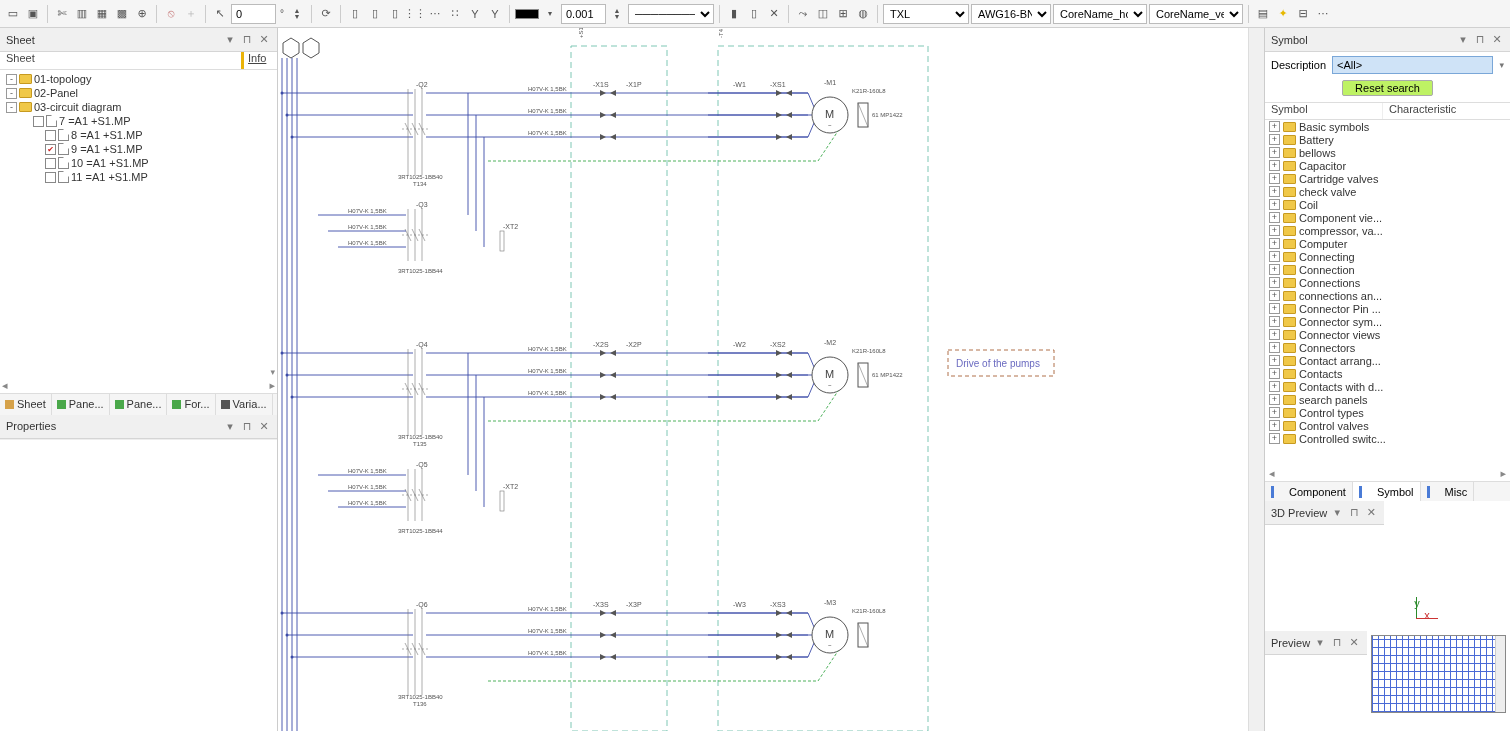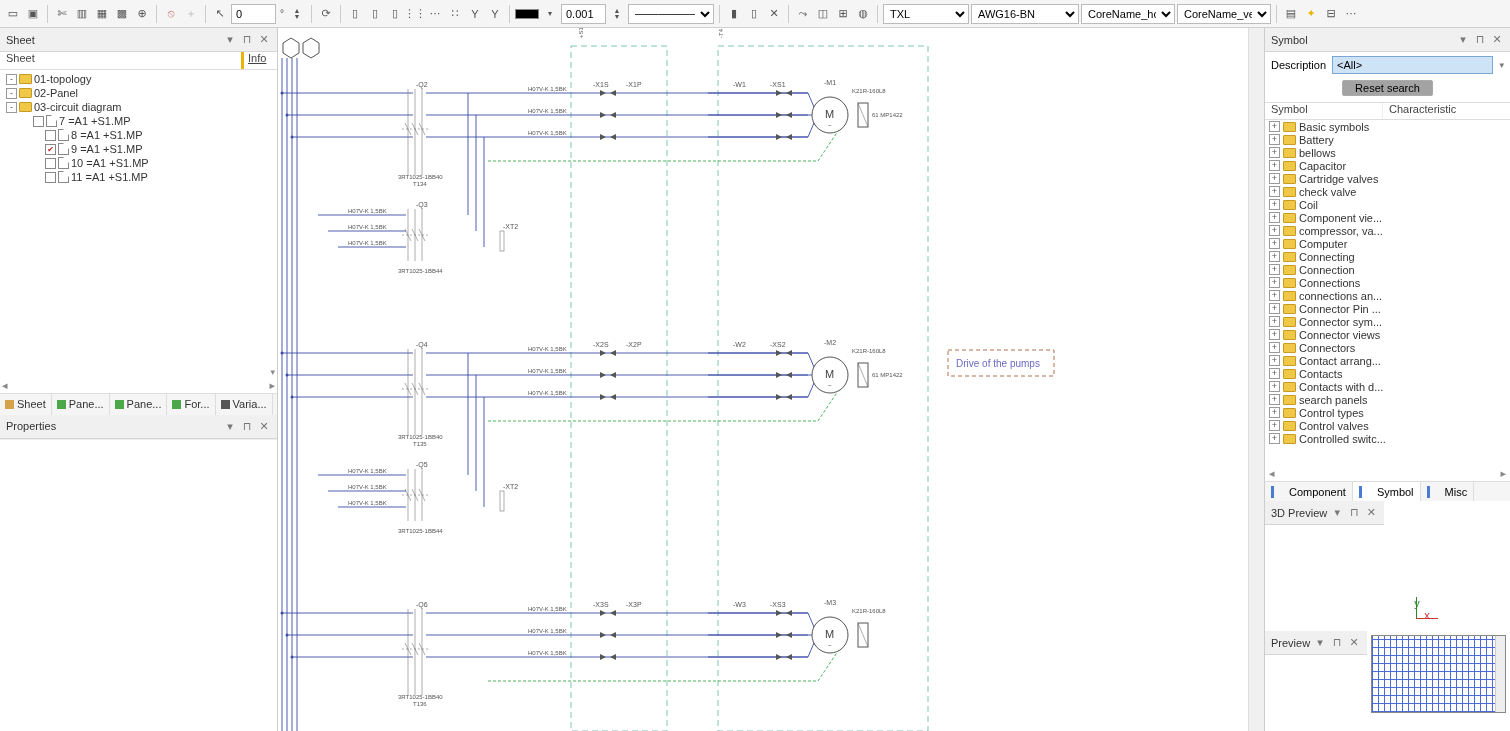--- a/index.html
+++ b/index.html
@@ -38,21 +38,21 @@
     .ltabs { height: 22px; background: #f5f5f5; border-top: 1px solid #ddd; display: flex; align-items: stretch; }
     .ltab { display: flex; align-items: center; gap: 3px; padding: 0 5px; border-right: 1px solid #ddd; font-size: 10px; color: #333; }
     .ltab .tico { width: 9px; height: 9px; }
     
     .props-body { flex: 1; background: #fff; }
     .props-sep { height: 14px; border-top: 1px solid #eee; }
     
     .sym-filter { padding: 4px 6px; display: flex; align-items: center; gap: 6px; }
     .sym-filter input { flex: 1; height: 18px; border: 1px solid #7aa7d8; background: #cfe3f7; padding: 8px 4px; }
     .sym-reset { display: flex; justify-content: center; padding: 2px 0 6px; }
-    .sym-reset button { padding: 1px 12px; border: 1px solid #aaa; background: #a3a3a3; border-radius: 2px; font-size: 11px; }
+    .sym-reset button { padding: 1px 12px; border: 1px solid #aaa; background: #bef264; border-radius: 2px; font-size: 11px; }
     .sym-head { height: 18px; display: flex; font-size: 10px; color: #444; border-top: 1px solid #ddd; border-bottom: 1px solid #ddd; }
     .sym-head .cA { width: 118px; padding-left: 6px; border-right: 1px solid #eee; }
     .sym-head .cB { flex: 1; padding-left: 6px; }
     .sym-tree { flex: 1; overflow: auto; }
     .srow { display: flex; align-items: center; height: 13px; gap: 3px; font-size: 10px; color: #333; padding-left: 4px; white-space: nowrap; }
     .sym-hscroll { height: 14px; display: flex; justify-content: space-between; padding: 0 4px; color: #888; font-size: 9px; }
     .rtabs { height: 20px; display: flex; background: #f5f5f5; border-top: 1px solid #ddd; }
     .rtab { display: flex; align-items: center; gap: 15px; padding: 0 6px; border-right: 1px solid #ddd; font-size: 10px; }
     .rtab .bar { width: 3px; height: 12px; background: #4a7bd6; }
     .rtab.sel { background: #fff; }
@@ -130,21 +130,21 @@
   <div class="tbtn">▮</div>
   <div class="tbtn">▯</div>
   <div class="tbtn">✕</div>
   <div class="tsep"></div>
   <div class="tbtn">⤳</div>
   <div class="tbtn">◫</div>
   <div class="tbtn">⊞</div>
   <div class="tbtn">◍</div>
   <div class="tsep"></div>
   <select class="tsel" style="width:86px"><option>TXL</option></select>
-  <select class="tsel" style="width:108px"><option>AWG16-BN</option></select>
+  <select class="tsel" style="width:80px"><option>AWG16-BN</option></select>
   <select class="tsel" style="width:94px"><option>CoreName_hori</option></select>
   <select class="tsel" style="width:94px"><option>CoreName_vert</option></select>
   <div class="tsep"></div>
   <div class="tbtn">▤</div>
   <div class="tbtn" style="color:#e6b800">✦</div>
   <div class="tbtn">⊟</div>
   <div class="tbtn">⋯</div>
 </div>
 
 <div class="main">

